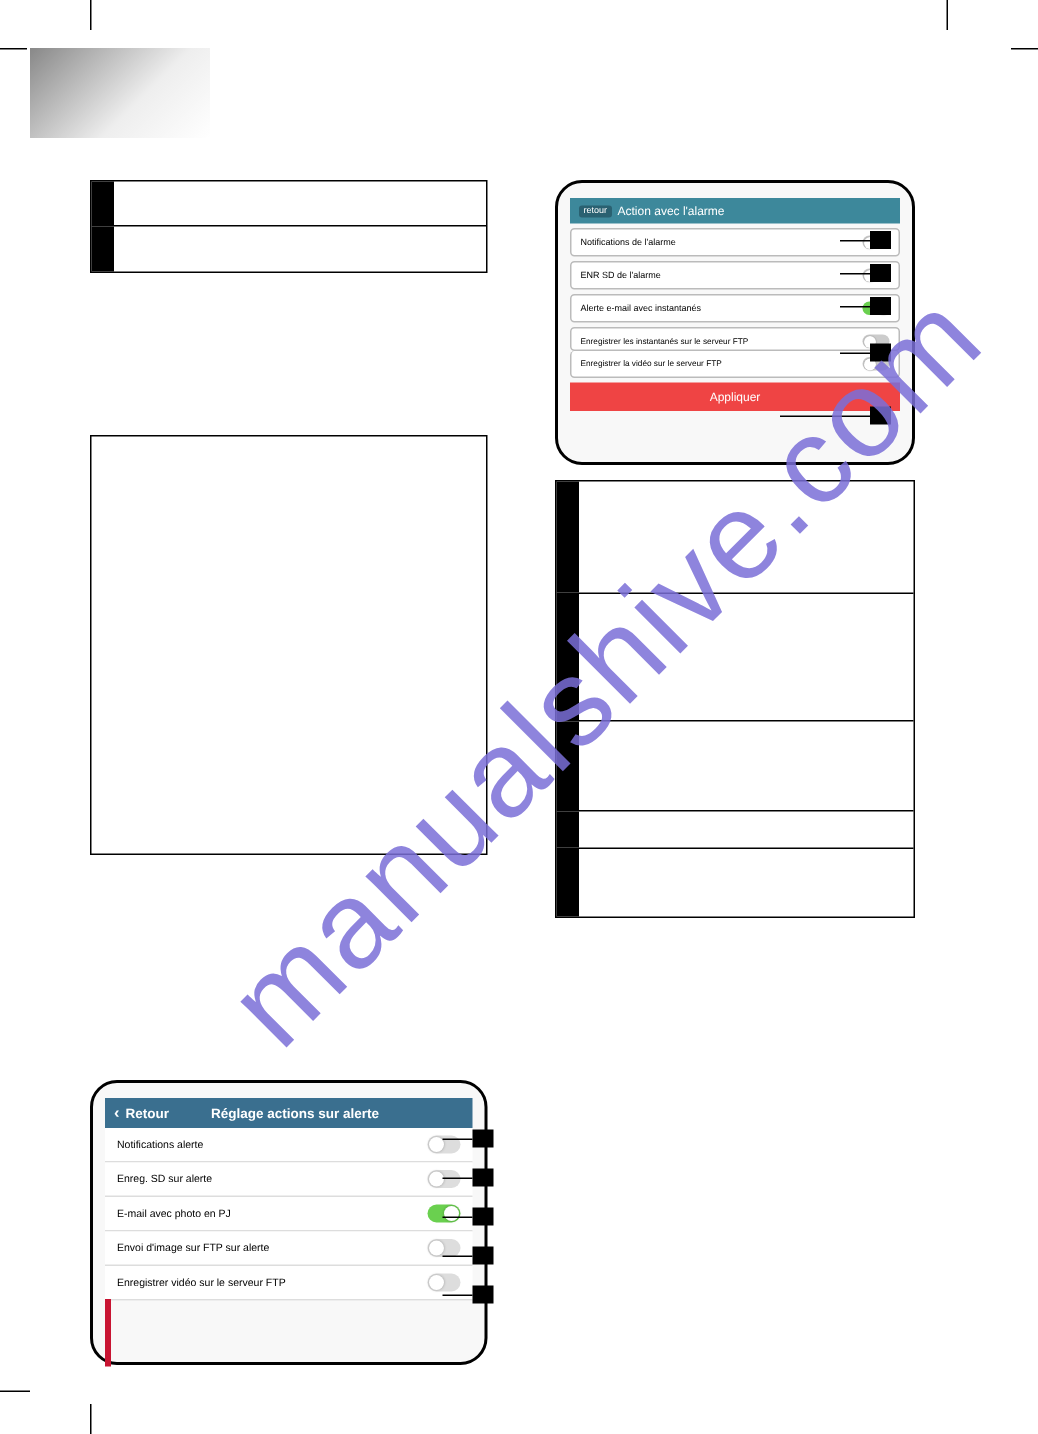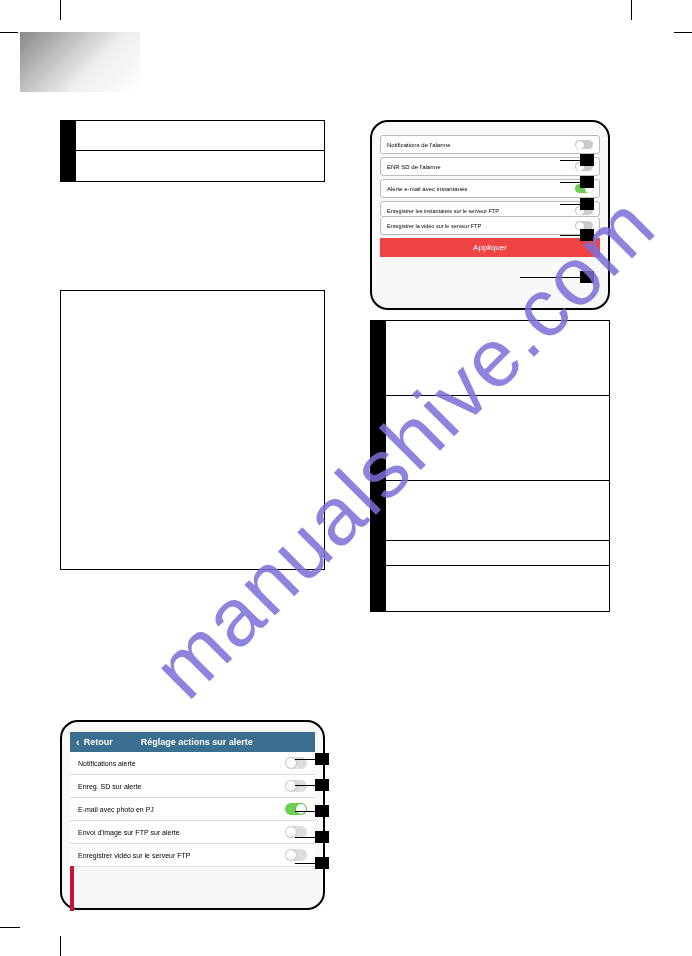--- a/index.html
+++ b/index.html
@@ -230,20 +230,24 @@
     </div>
     <div class="tbl-row">
       <div class="tbl-num"></div>
       <div class="tbl-text"></div>
     </div>
   </div>
 
   <div id="textblock" class="tbl"></div>
 
   <div id="phone-and" class="phone-frame">
+    <div class="and-header">
+      <span class="and-retour">retour</span>
+      <span>Action avec l'alarme</span>
+    </div>
     <div class="and-row">
       <span>Notifications de l'alarme</span>
       <span class="and-toggle"></span>
     </div>
     <div class="and-row">
       <span>ENR SD de l'alarme</span>
       <span class="and-toggle"></span>
     </div>
     <div class="and-row">
       <span>Alerte e-mail avec instantanés</span>

